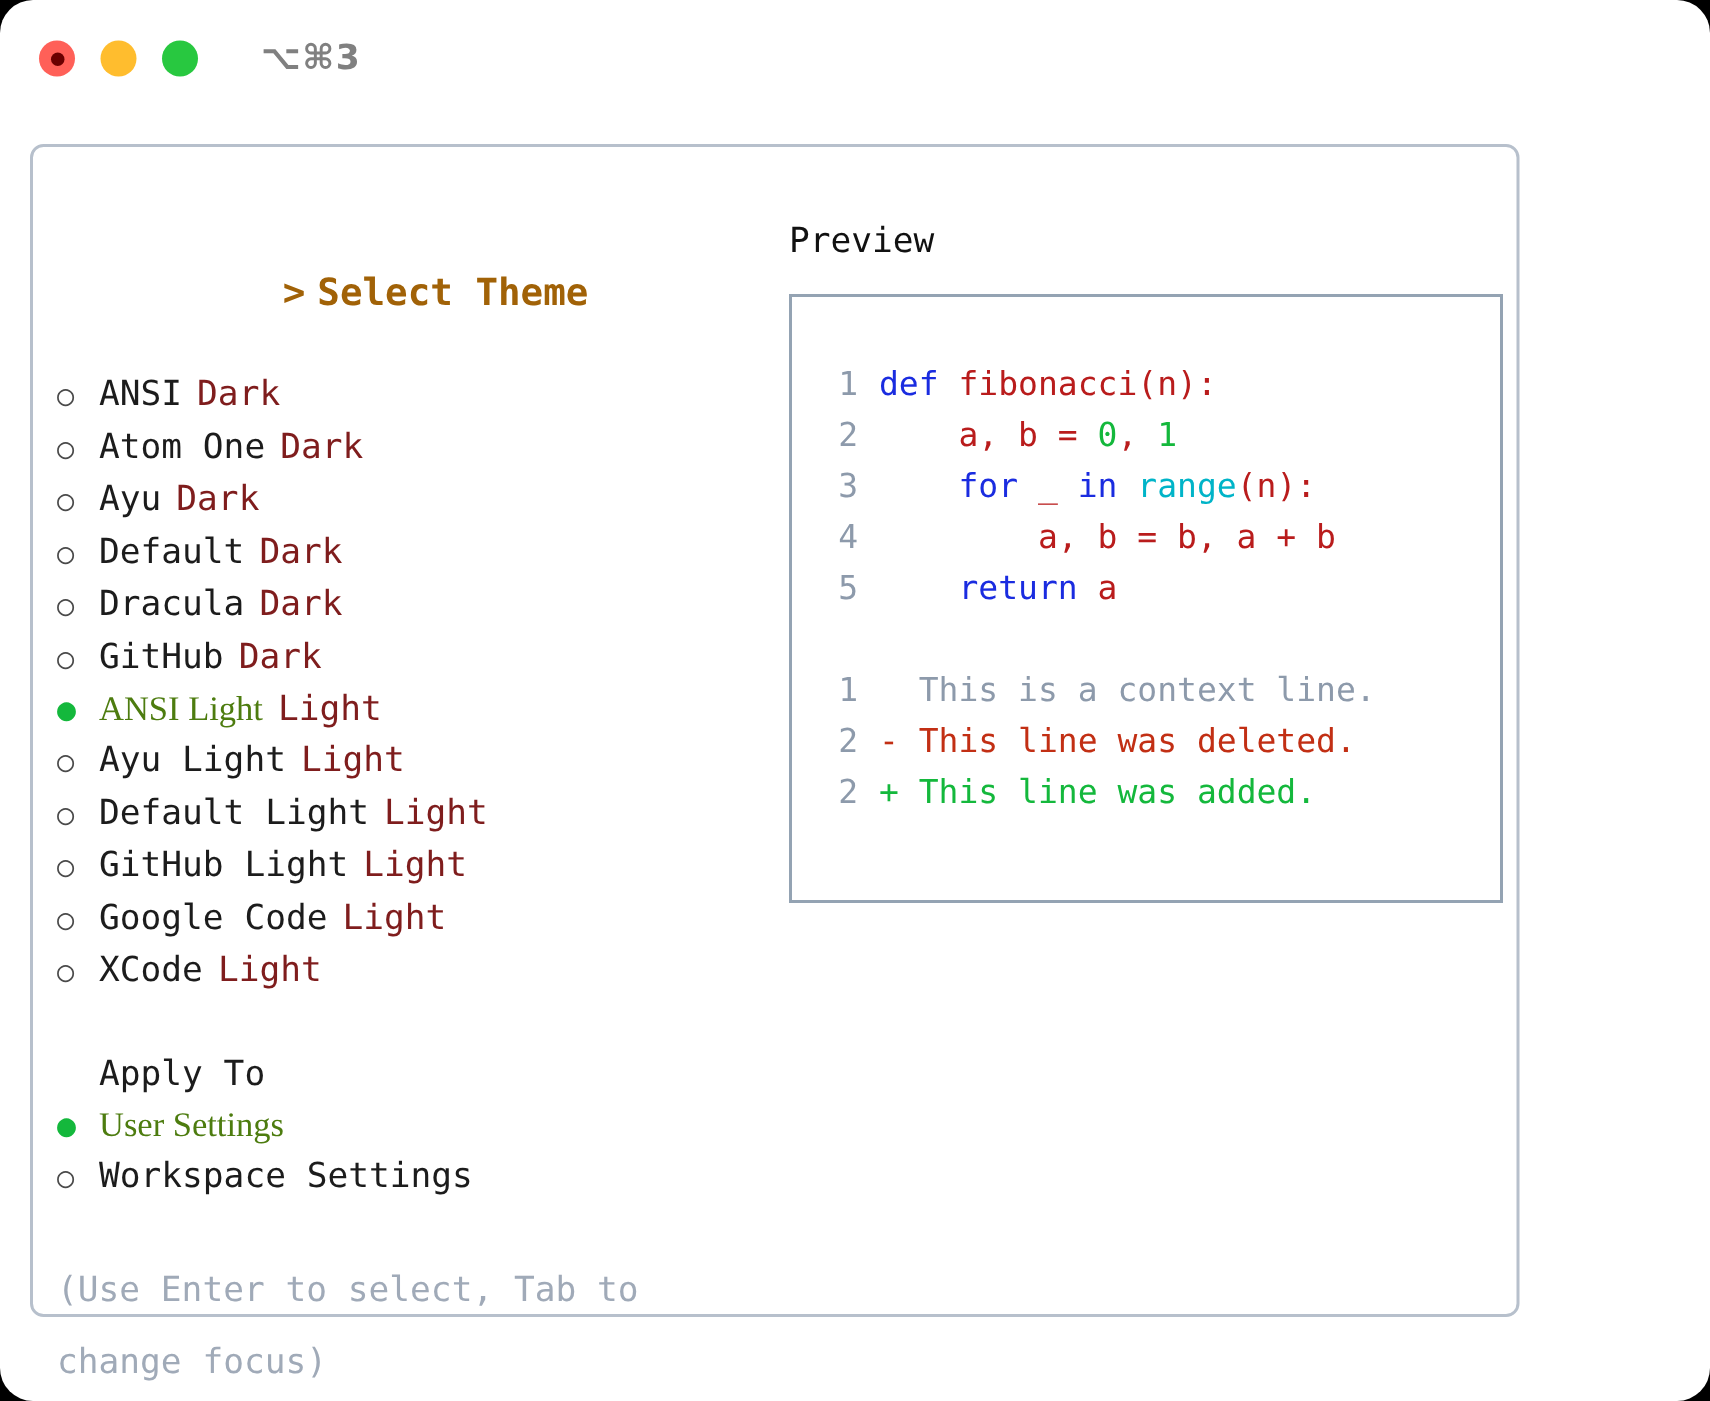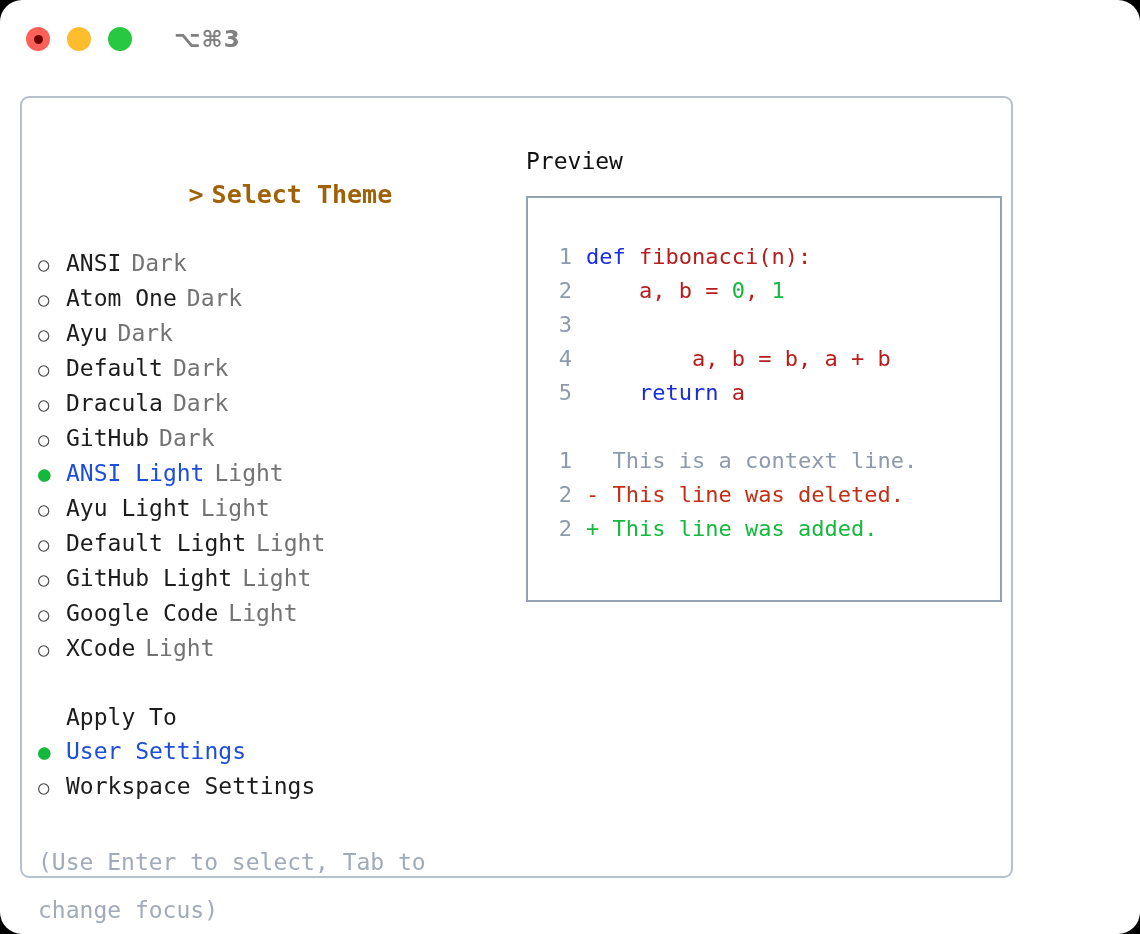--- a/index.html
+++ b/index.html
@@ -111,22 +111,22 @@
   }
   .bullet {
     display: inline-block;
     width: 28px;
     flex: 0 0 28px;
     color: #4a4a4a;
     font-size: 19px;
   }
   .bullet.filled { color: #14b83c; font-size: 21px; }
   .opt-name { color: #1c1c1c; }
-  .opt-row.selected .opt-name { color: #1d4ed8; }
-  .opt-kind { color: #737373; margin-left: 10px; }
+  .opt-row.selected .opt-name { color: #4d7c0f; font-family: Liberation Serif, serif; }
+  .opt-kind { color: #7f1d1d; margin-left: 10px; }
 
   .group-label {
     font-size: 23px;
     color: #1c1c1c;
     line-height: 34px;
     padding-left: 28px;
     white-space: pre;
   }
 
   .spacer-lg { height: 34px; }
@@ -324,20 +324,21 @@
               <span class="code-body"><span class="tok-kw">def </span><span class="tok-plain">fibonacci(n):</span></span>
             </div>
 
             <div class="code-line">
               <span class="gutter">2</span>
               <span class="code-body"><span class="tok-plain">    a, b = </span><span class="tok-num">0</span><span class="tok-plain">, </span><span class="tok-num">1</span></span>
             </div>
 
             <div class="code-line">
               <span class="gutter">3</span>
+              <span class="code-body"><span class="tok-plain">    </span><span class="tok-kw">for</span><span class="tok-plain"> _ </span><span class="tok-kw">in</span><span class="tok-plain"> </span><span class="tok-fn">range</span><span class="tok-plain">(n):</span></span>
             </div>
 
             <div class="code-line">
               <span class="gutter">4</span>
               <span class="code-body"><span class="tok-plain">        a, b = b, a + b</span></span>
             </div>
 
             <div class="code-line">
               <span class="gutter">5</span>
               <span class="code-body"><span class="tok-plain">    </span><span class="tok-kw">return</span><span class="tok-plain"> a</span></span>

